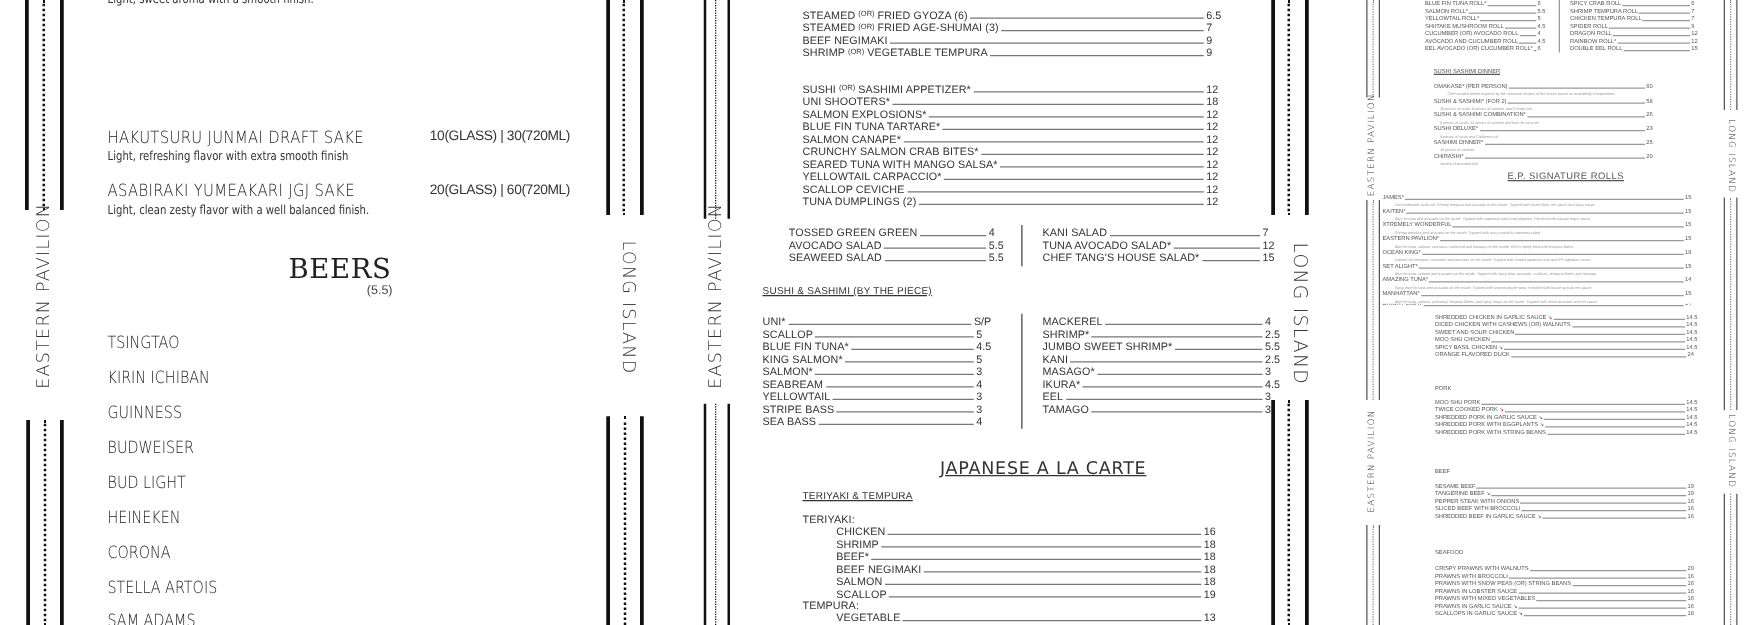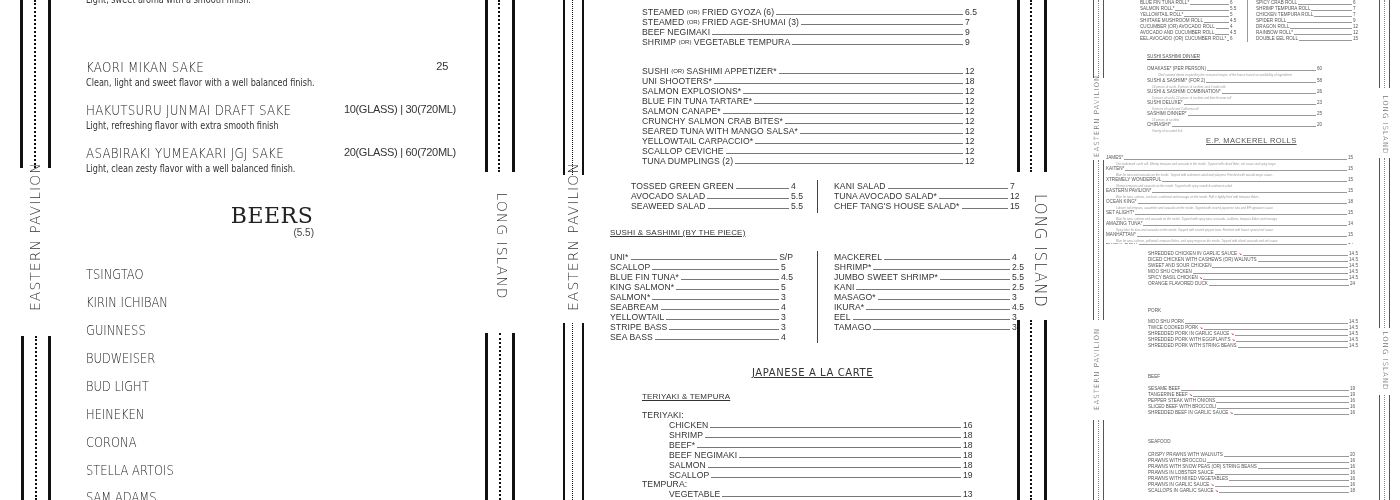--- a/index.html
+++ b/index.html
@@ -23,21 +23,21 @@
 .beer{position:absolute;left:86px;font-family:"DejaVu Sans",sans-serif;font-size:13.5px;color:#222;font-weight:300;transform:scaleX(.85);transform-origin:left;white-space:nowrap}
 
 
 #p2{left:560px;width:490px}
 .row{position:absolute;height:10px;font-size:8.6px;line-height:10px;color:#333;white-space:nowrap;display:flex;align-items:flex-end}
 .row .n{letter-spacing:.1px}
 .row .small{font-size:6px}
 .row .ld{flex:1;border-bottom:1px solid #777;margin:0 2px 2px 2px}
 .row .p{min-width:12px;text-align:left}
 .sec{position:absolute;font-size:8px;color:#333;text-decoration:underline;letter-spacing:.2px;white-space:nowrap}
-.h2t{position:absolute;font-family:"DejaVu Sans",sans-serif;font-size:10px;color:#333;text-decoration:underline;letter-spacing:.6px;white-space:nowrap}
+.h2t{position:absolute;font-family:"DejaVu Sans",sans-serif;font-size:14px;color:#333;text-decoration:underline;letter-spacing:.6px;white-space:nowrap}
 .divider{position:absolute;width:1px;background:#444}
 
 
 #p3{left:1090px;width:310px}
 .r3{position:absolute;height:6px;font-size:4.6px;line-height:6px;color:#555;white-space:nowrap;display:flex;align-items:flex-end}
 .r3 .ld{flex:1;border-bottom:.6px solid #999;margin:0 1px 1px 1px}
 .r3 .p{min-width:8px}
 .r3d{position:absolute;font-size:3px;color:#999;font-style:italic;white-space:nowrap}
 .sec3{position:absolute;font-size:4.6px;color:#555;text-decoration:underline;white-space:nowrap}
 .h3t{position:absolute;font-size:7.5px;color:#555;text-decoration:underline;letter-spacing:.4px;white-space:nowrap}
@@ -61,25 +61,20 @@
   <div class="vline" style="left:512px;top:0;width:3px;height:172px"></div>
   <div class="sidelabel rotR" style="left:447px;top:238px;width:110px;height:16px;font-size:14px;text-align:center">LONG ISLAND</div>
   <div class="vline" style="left:485px;top:333px;width:3px;height:167px"></div>
   <div class="vdot" style="left:499px;top:333px;height:167px"></div>
   <div class="vline" style="left:512px;top:333px;width:3px;height:167px"></div>
 
   <div class="sake" style="top:-8px">
     <div class="ds">Light, sweet aroma with a smooth finish.</div>
   </div>
 
-  <div class="sake" style="top:59px">
-    <div class="nm">KAORI MIKAN SAKE</div>
-    <div class="pr" style="right:8px">25</div>
-    <div class="ds">Clean, light and sweet flavor with a well balanced finish.</div>
-  </div>
   <div class="sake" style="top:102px">
     <div class="nm">HAKUTSURU JUNMAI DRAFT SAKE</div>
     <div class="pr">10(GLASS) | 30(720ML)</div>
     <div class="ds">Light, refreshing flavor with extra smooth finish</div>
   </div>
   <div class="sake" style="top:145px">
     <div class="nm">ASABIRAKI YUMEAKARI JGJ SAKE</div>
     <div class="pr">20(GLASS) | 60(720ML)</div>
     <div class="ds">Light, clean zesty flavor with a well balanced finish.</div>
   </div>
@@ -472,21 +467,21 @@
       <span class="p">25</span>
     </div>
   <div class="r3d" style="left:62px;top:118px">15 pieces of sashimi</div>
   <div class="r3" style="left:57px;top:122px;width:178px">
       <span>CHIRASHI*</span>
       <span class="ld"></span>
       <span class="p">20</span>
     </div>
   <div class="r3d" style="left:62px;top:129px">Variety of assorted fish</div>
 
-  <div class="h3t" style="left:116px;top:136px">E.P. MACKEREL ROLLS</div>
+  <div class="h3t" style="left:116px;top:136px">E.P. SIGNATURE ROLLS</div>
   <div class="r3" style="left:16px;top:155px;width:250px">
       <span>JAMES*</span>
       <span class="ld"></span>
       <span class="p">15</span>
     </div>
   <div class="r3d" style="left:26px;top:162px">Our trademark sushi roll: Shrimp tempura and avocado in the inside. Topped with sliced fluke, eel sauce and spicy mayo.</div>
   <div class="r3" style="left:16px;top:166px;width:250px">
       <span>KAITEN*</span>
       <span class="ld"></span>
       <span class="p">15</span>

